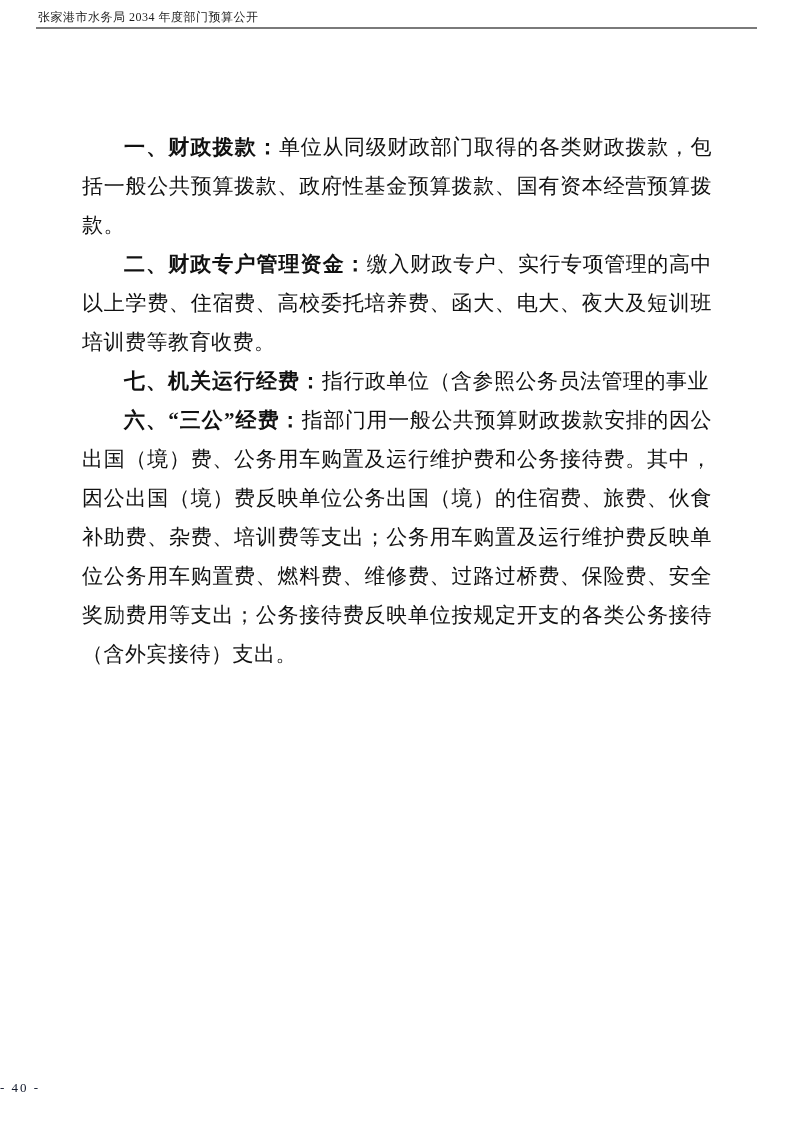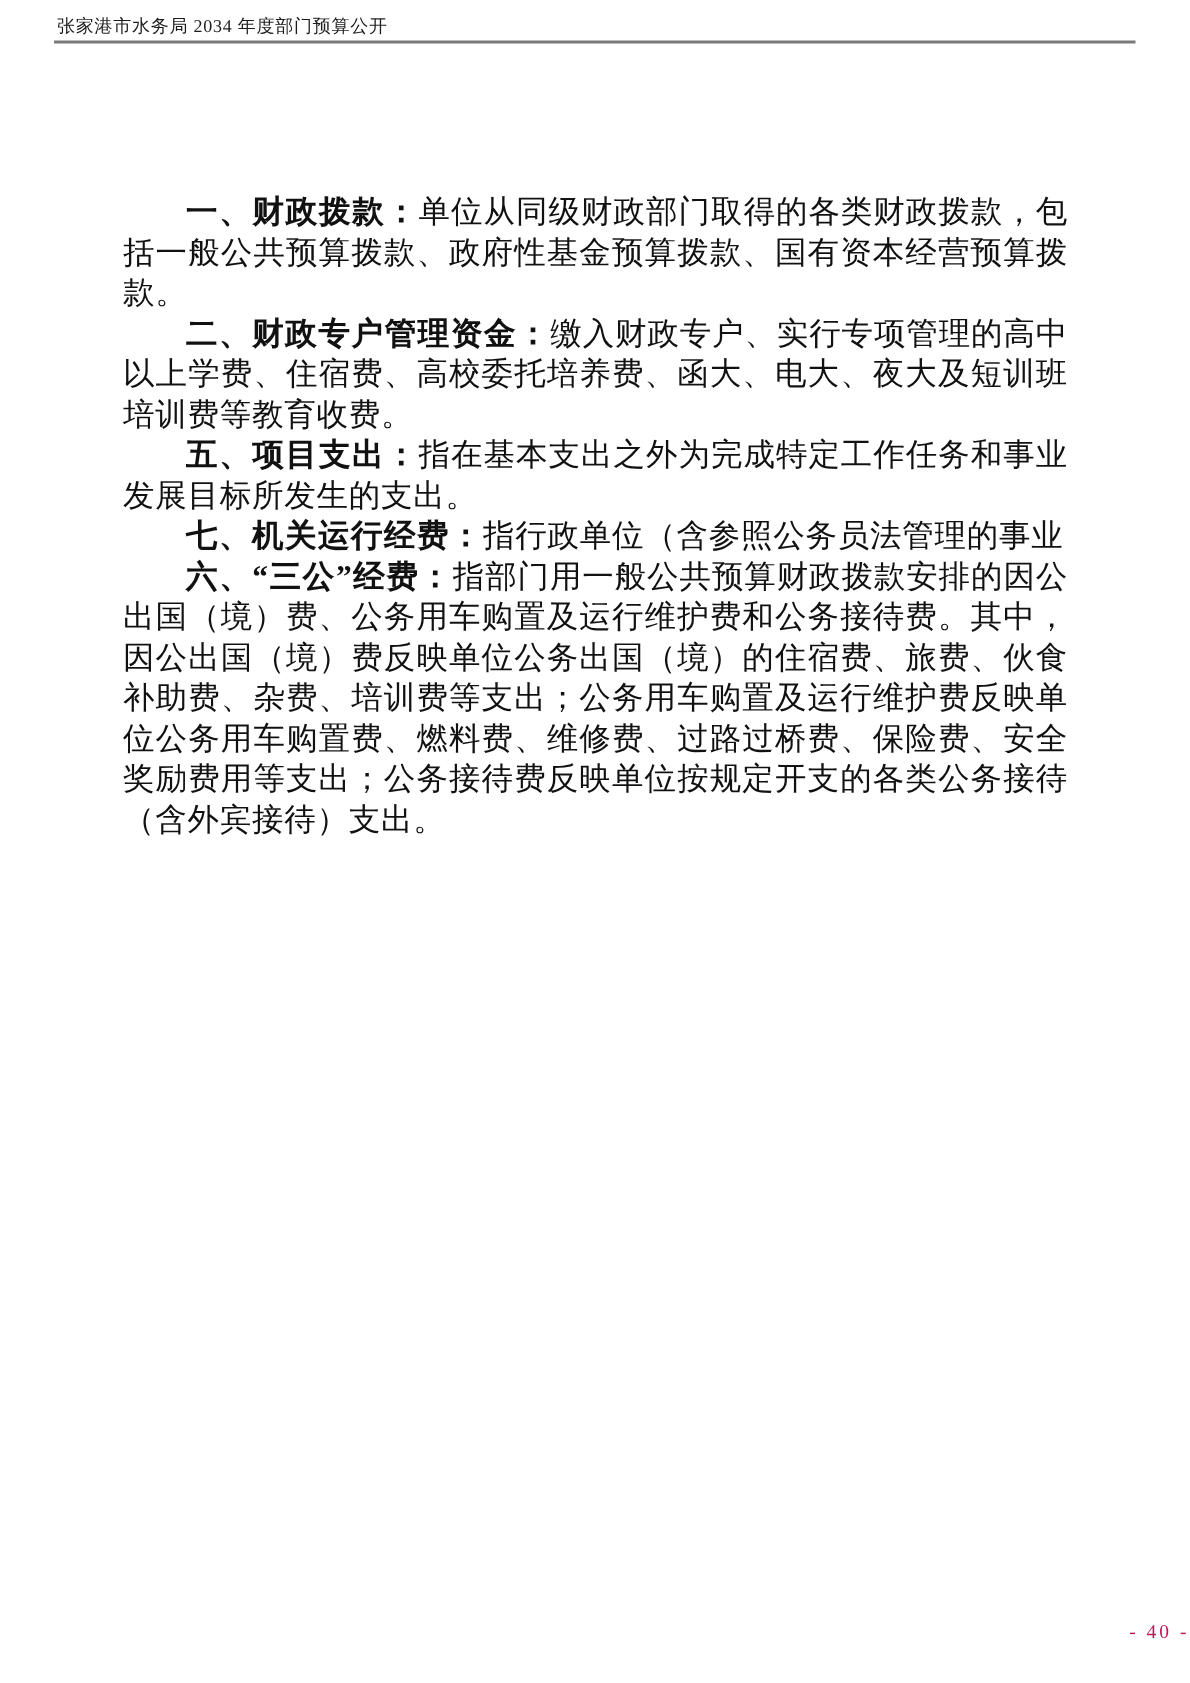--- a/index.html
+++ b/index.html
@@ -36,59 +36,58 @@
   .content {
     position: absolute;
     left: 82px;
     top: 128px;
     width: 630px;
   }
   .content p {
     margin: 0;
     padding: 0;
     font-size: 21px;
-    line-height: 27px;
+    line-height: 39px;
     text-indent: 2em;
     text-align: justify;
     text-justify: inter-character;
     letter-spacing: 0.5px;
     color: #111111;
   }
   .content p b {
     font-weight: bold;
     letter-spacing: 1px;
   }
   .footer {
     position: absolute;
     left: 0;
     top: 1080px;
     width: 100%;
-    text-align: right;
+    text-align: left;
     font-size: 13px;
-    color: #be185d;
+    color: #0f172a;
     letter-spacing: 2px;
   }
 </style>
 </head>
 <body>
 
 <div class="page">
 
   <div class="header-title">张家港市水务局 2034 年度部门预算公开</div>
   <div class="header-rule"></div>
 
   <div class="content">
 
     <p><b>一、财政拨款：</b><span>单位从同级财政部门取得的各类财政拨款，包括一般公共预算拨款、政府性基金预算拨款、国有资本经营预算拨款。</span></p>
 
     <p><b>二、财政专户管理资金：</b><span>缴入财政专户、实行专项管理的高中以上学费、住宿费、高校委托培养费、函大、电大、夜大及短训班培训费等教育收费。</span></p>
 
 
 
-    <p><b>五、项目支出：</b><span>指在基本支出之外为完成特定工作任务和事业发展目标所发生的支出。</span></p>
 
     <p><b>七、机关运行经费：</b><span>指行政单位（含参照公务员法管理的事业</span></p>
 
     <p><b>六、“三公”经费：</b><span>指部门用一般公共预算财政拨款安排的因公出国（境）费、公务用车购置及运行维护费和公务接待费。其中，因公出国（境）费反映单位公务出国（境）的住宿费、旅费、伙食补助费、杂费、培训费等支出；公务用车购置及运行维护费反映单位公务用车购置费、燃料费、维修费、过路过桥费、保险费、安全奖励费用等支出；公务接待费反映单位按规定开支的各类公务接待（含外宾接待）支出。</span></p>
 
   </div>
 
   <div class="footer">- 40 -</div>
 
 </div>

